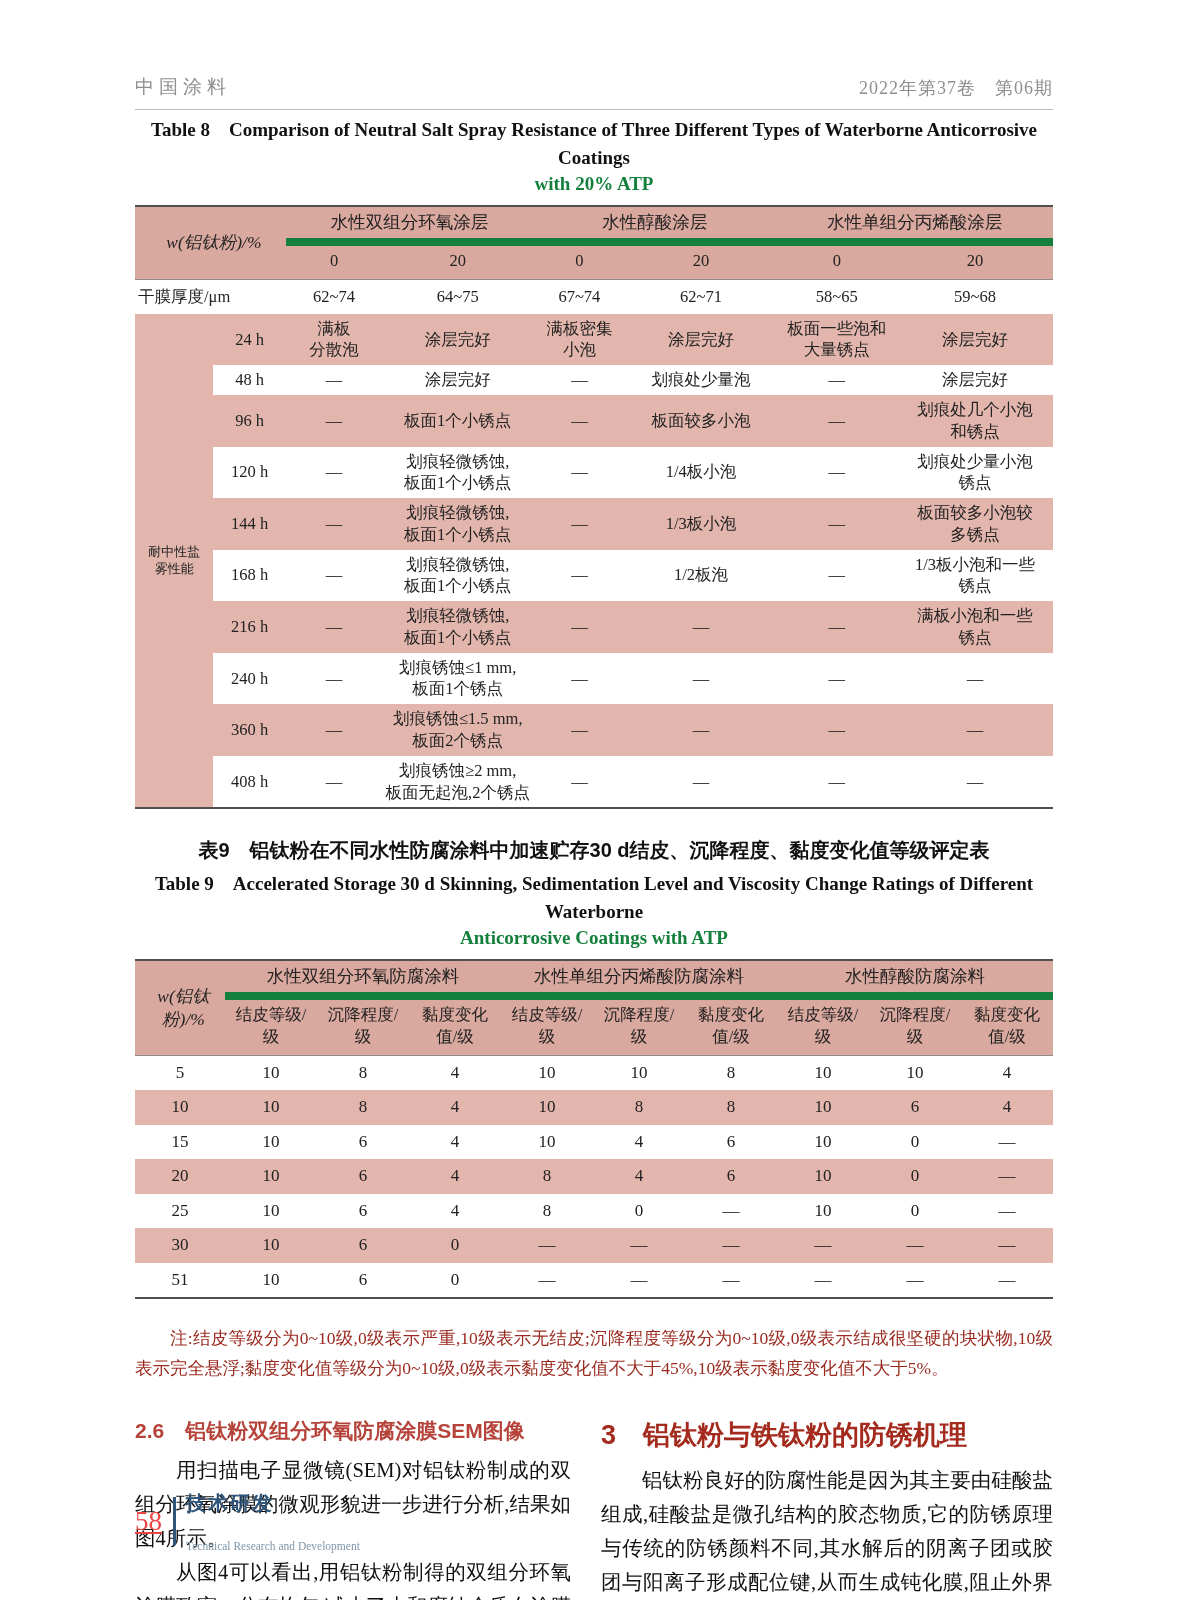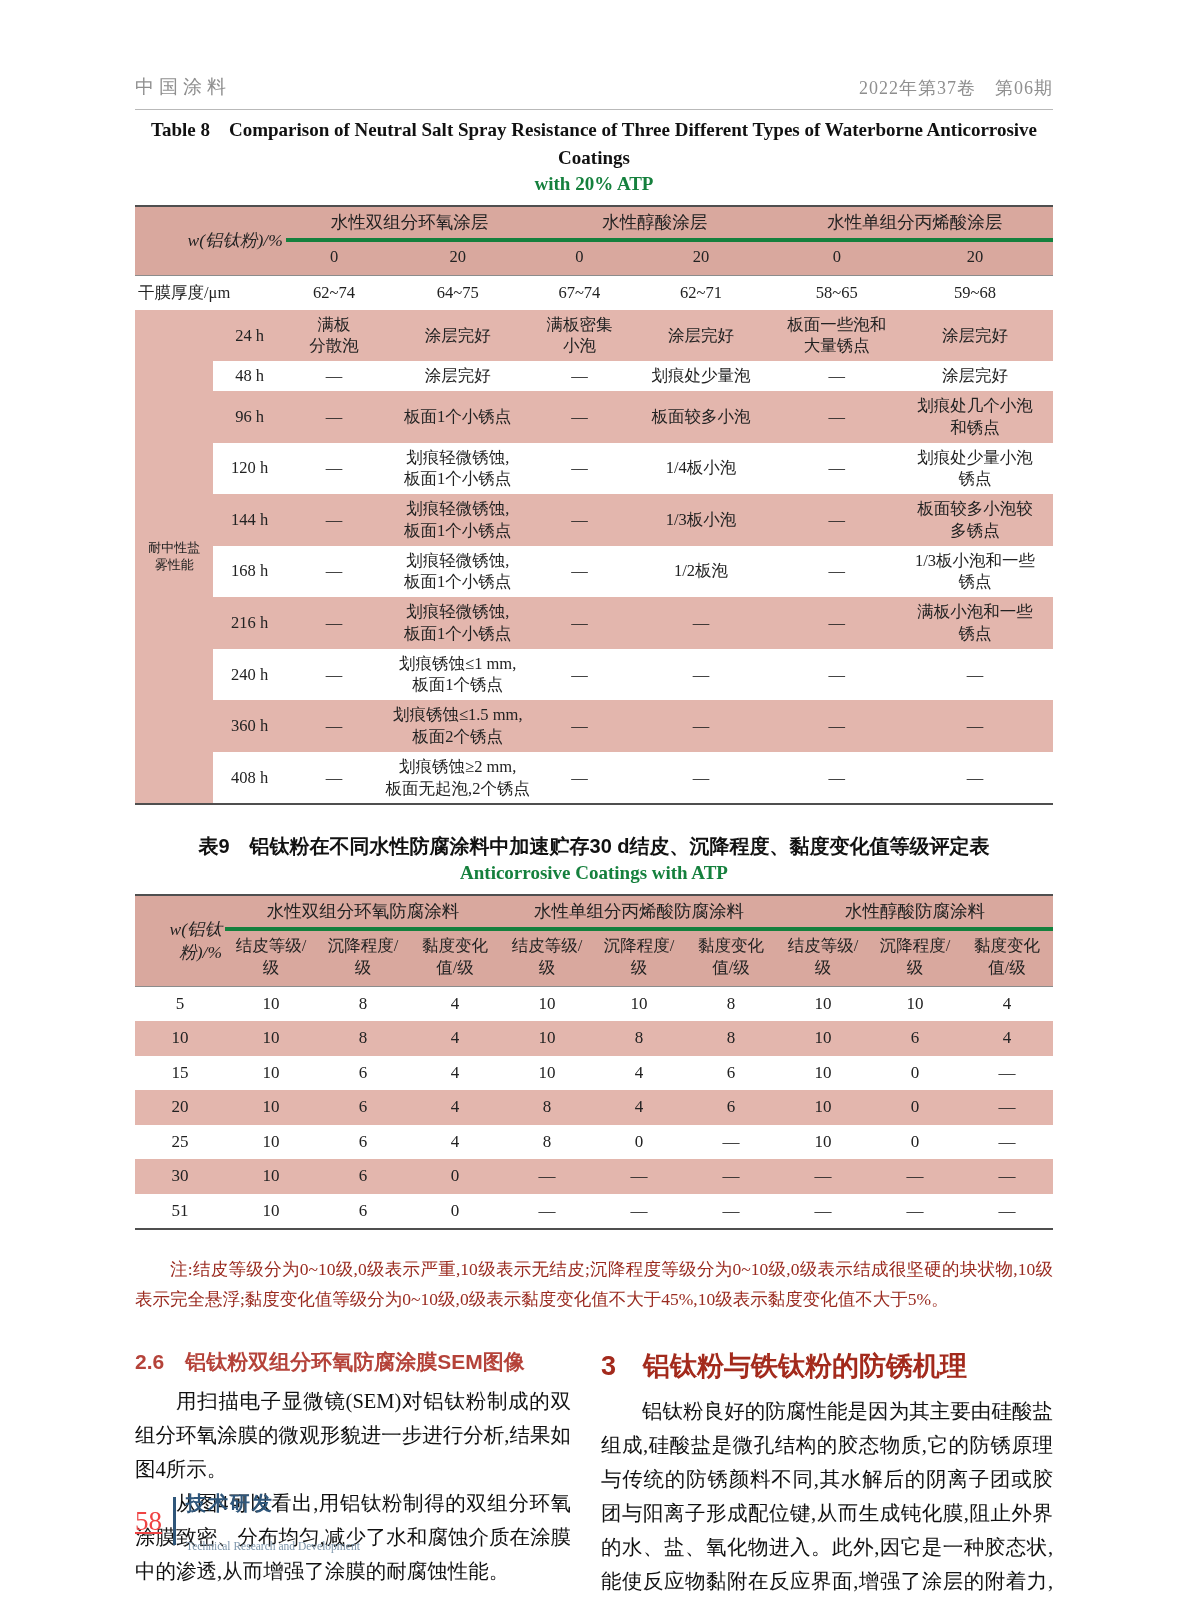--- a/index.html
+++ b/index.html
@@ -35,23 +35,23 @@
 
   
   table{border-collapse:collapse;width:100%;table-layout:fixed;margin-top:10px;}
   .t8,.t9{border-top:2px solid #4f4f4f;border-bottom:2px solid #4f4f4f;}
   th,td{
     font-weight:normal;text-align:center;vertical-align:middle;
     font-size:16.5px;line-height:1.32;padding:4px 3px;white-space:pre-line;
     color:#222;
   }
   .hdr{background:#d9a89e;}
-  .grp{border-bottom:4px solid #15803d;font-size:17.5px;padding-bottom:4px;}
+  .grp{border-bottom:8px solid #15803d;font-size:17.5px;padding-bottom:4px;}
   .subrow th{border-bottom:1.5px solid #8c8c8c;padding-bottom:7px;}
-  .corner{text-align:right;padding-left:10px;font-size:17.5px;font-style:italic;border-bottom:1.5px solid #8c8c8c;margin-left:16px;}
+  .corner{text-align:center;padding-left:10px;font-size:17.5px;font-style:italic;border-bottom:1.5px solid #8c8c8c;margin-left:16px;}
   tr.pink td{background:#e3b6ad;}
   tr.white td{background:#ffffff;}
   td.side{background:#e3b6ad !important;font-size:13px;}
   .filmrow td{padding:6px 3px;}
   .lbl{text-align:left;padding-left:8px;}
   .t9 tbody td{padding:6px 3px;font-size:17px;}
 
   
   .note{
     color:#9a2a1f;font-size:17.5px;line-height:1.72;text-align:justify;
@@ -236,20 +236,21 @@
 板面无起泡,2个锈点</td>
           <td>—</td>
           <td>—</td>
           <td>—</td>
           <td>—</td>
         </tr>
       </tbody>
     </table>
 
     <div class="tbl-title-cn" style="margin-top:28px;">表9　铝钛粉在不同水性防腐涂料中加速贮存30 d结皮、沉降程度、黏度变化值等级评定表</div>
+    <div class="tbl-title-en">Table 9　Accelerated Storage 30 d Skinning, Sedimentation Level and Viscosity Change Ratings of Different Waterborne</div>
     <div class="tbl-title-en2">Anticorrosive Coatings with ATP</div>
 
     <table class="t9">
       <colgroup>
         <col style="width:90px">
         <col>
           <col>
           <col>
           <col>
           <col>

